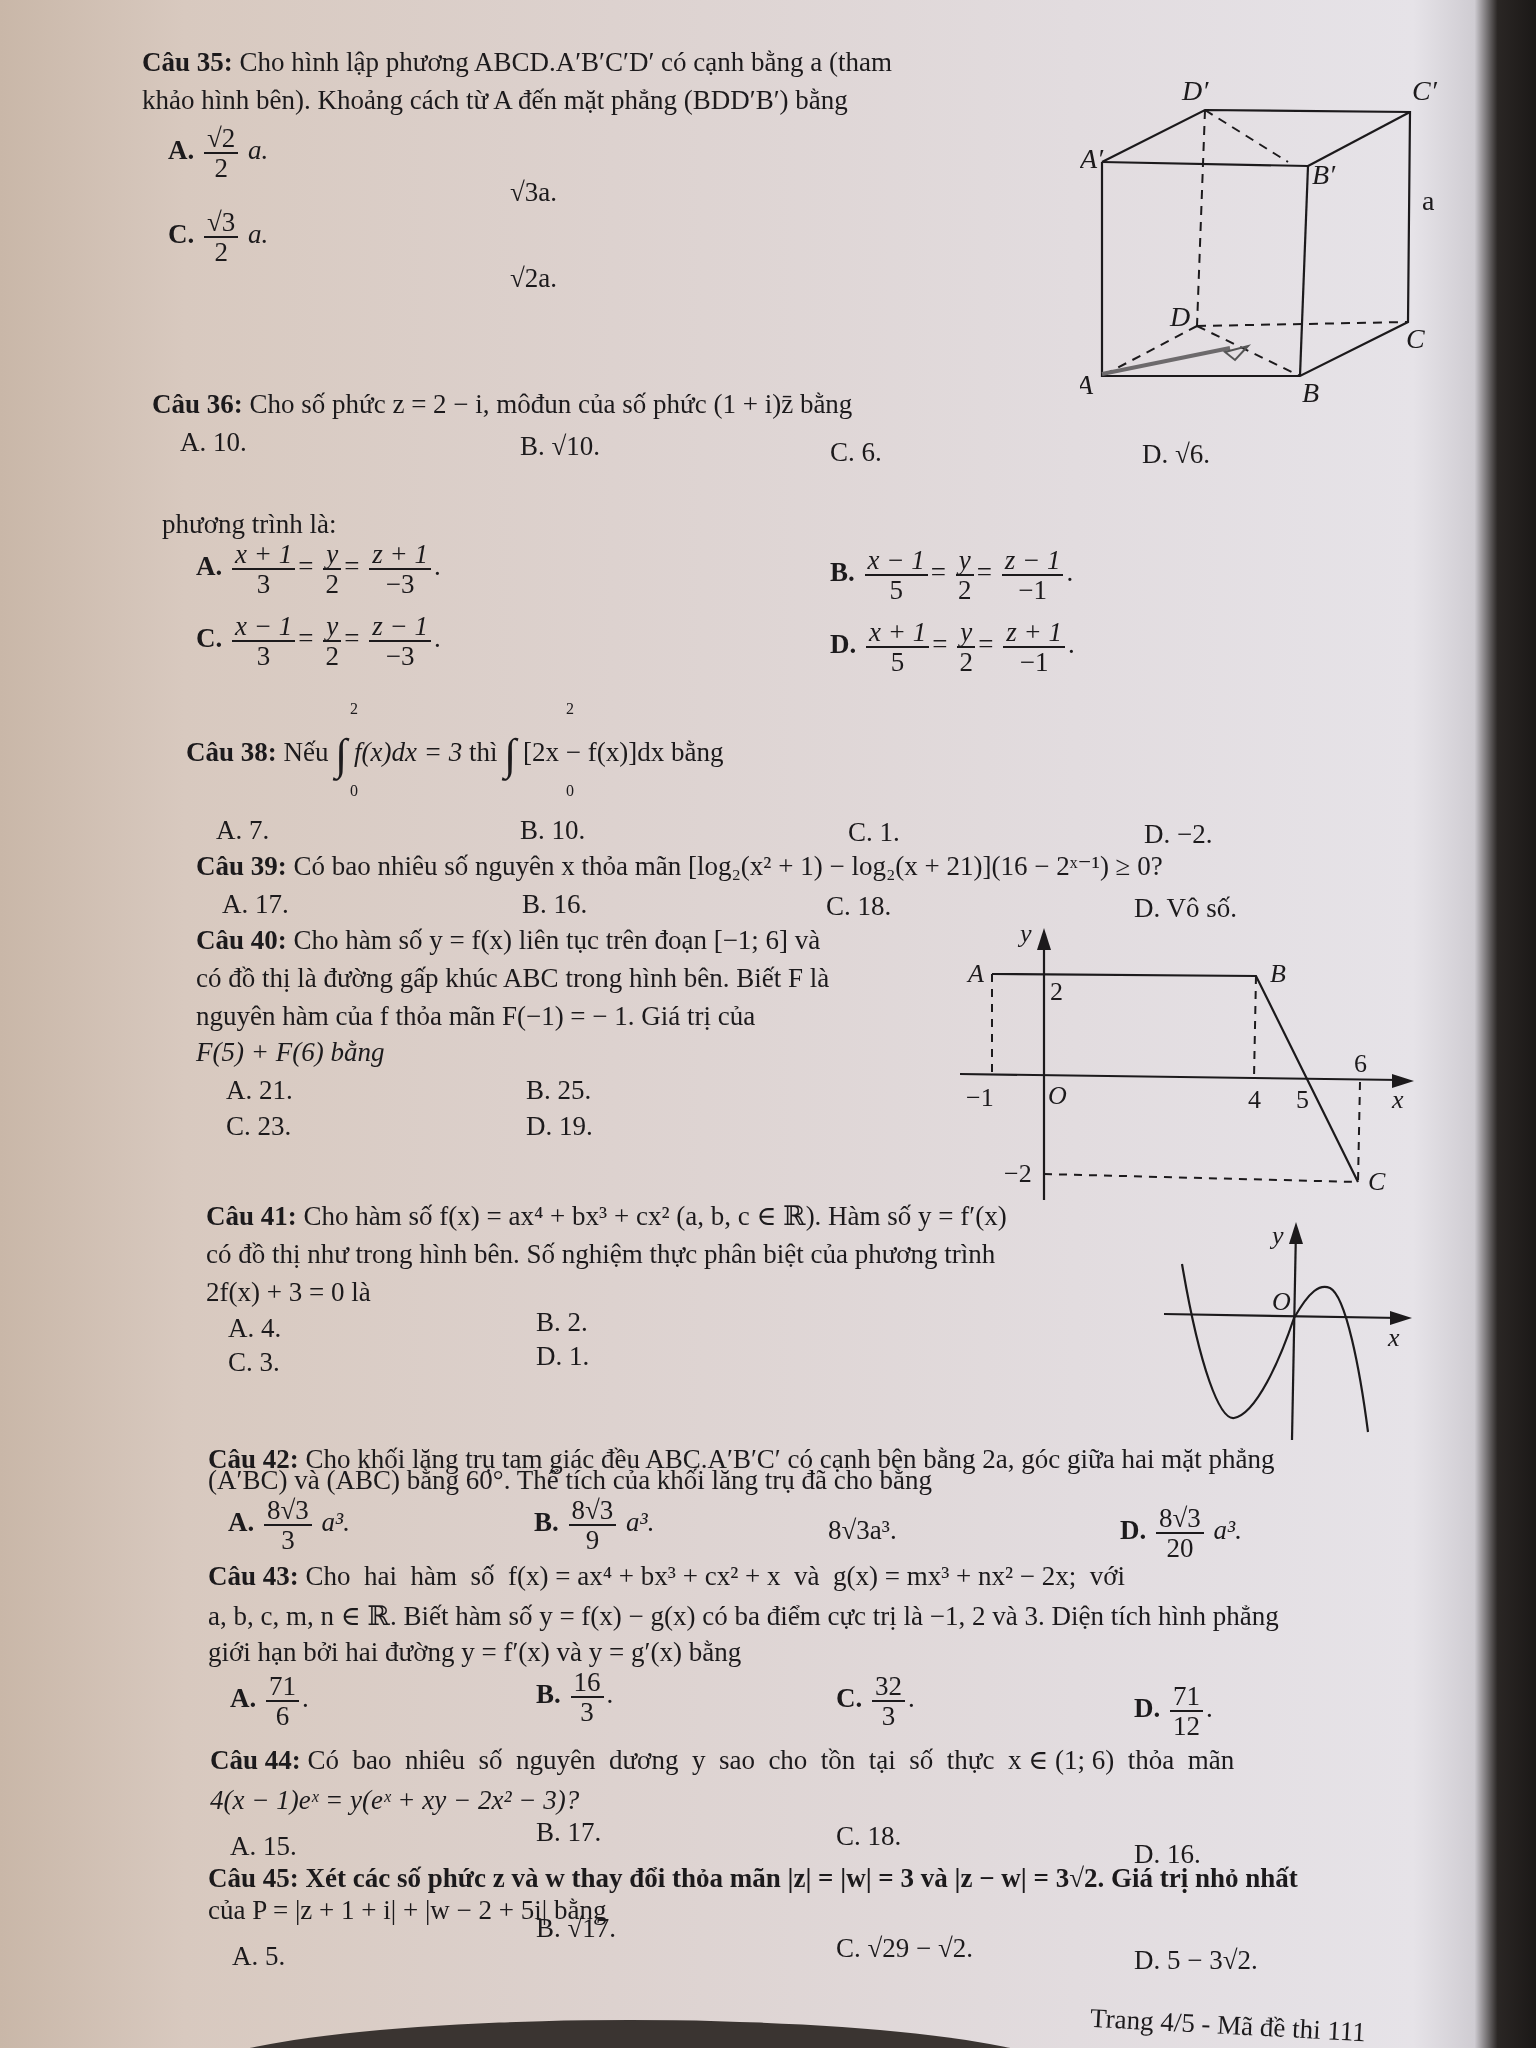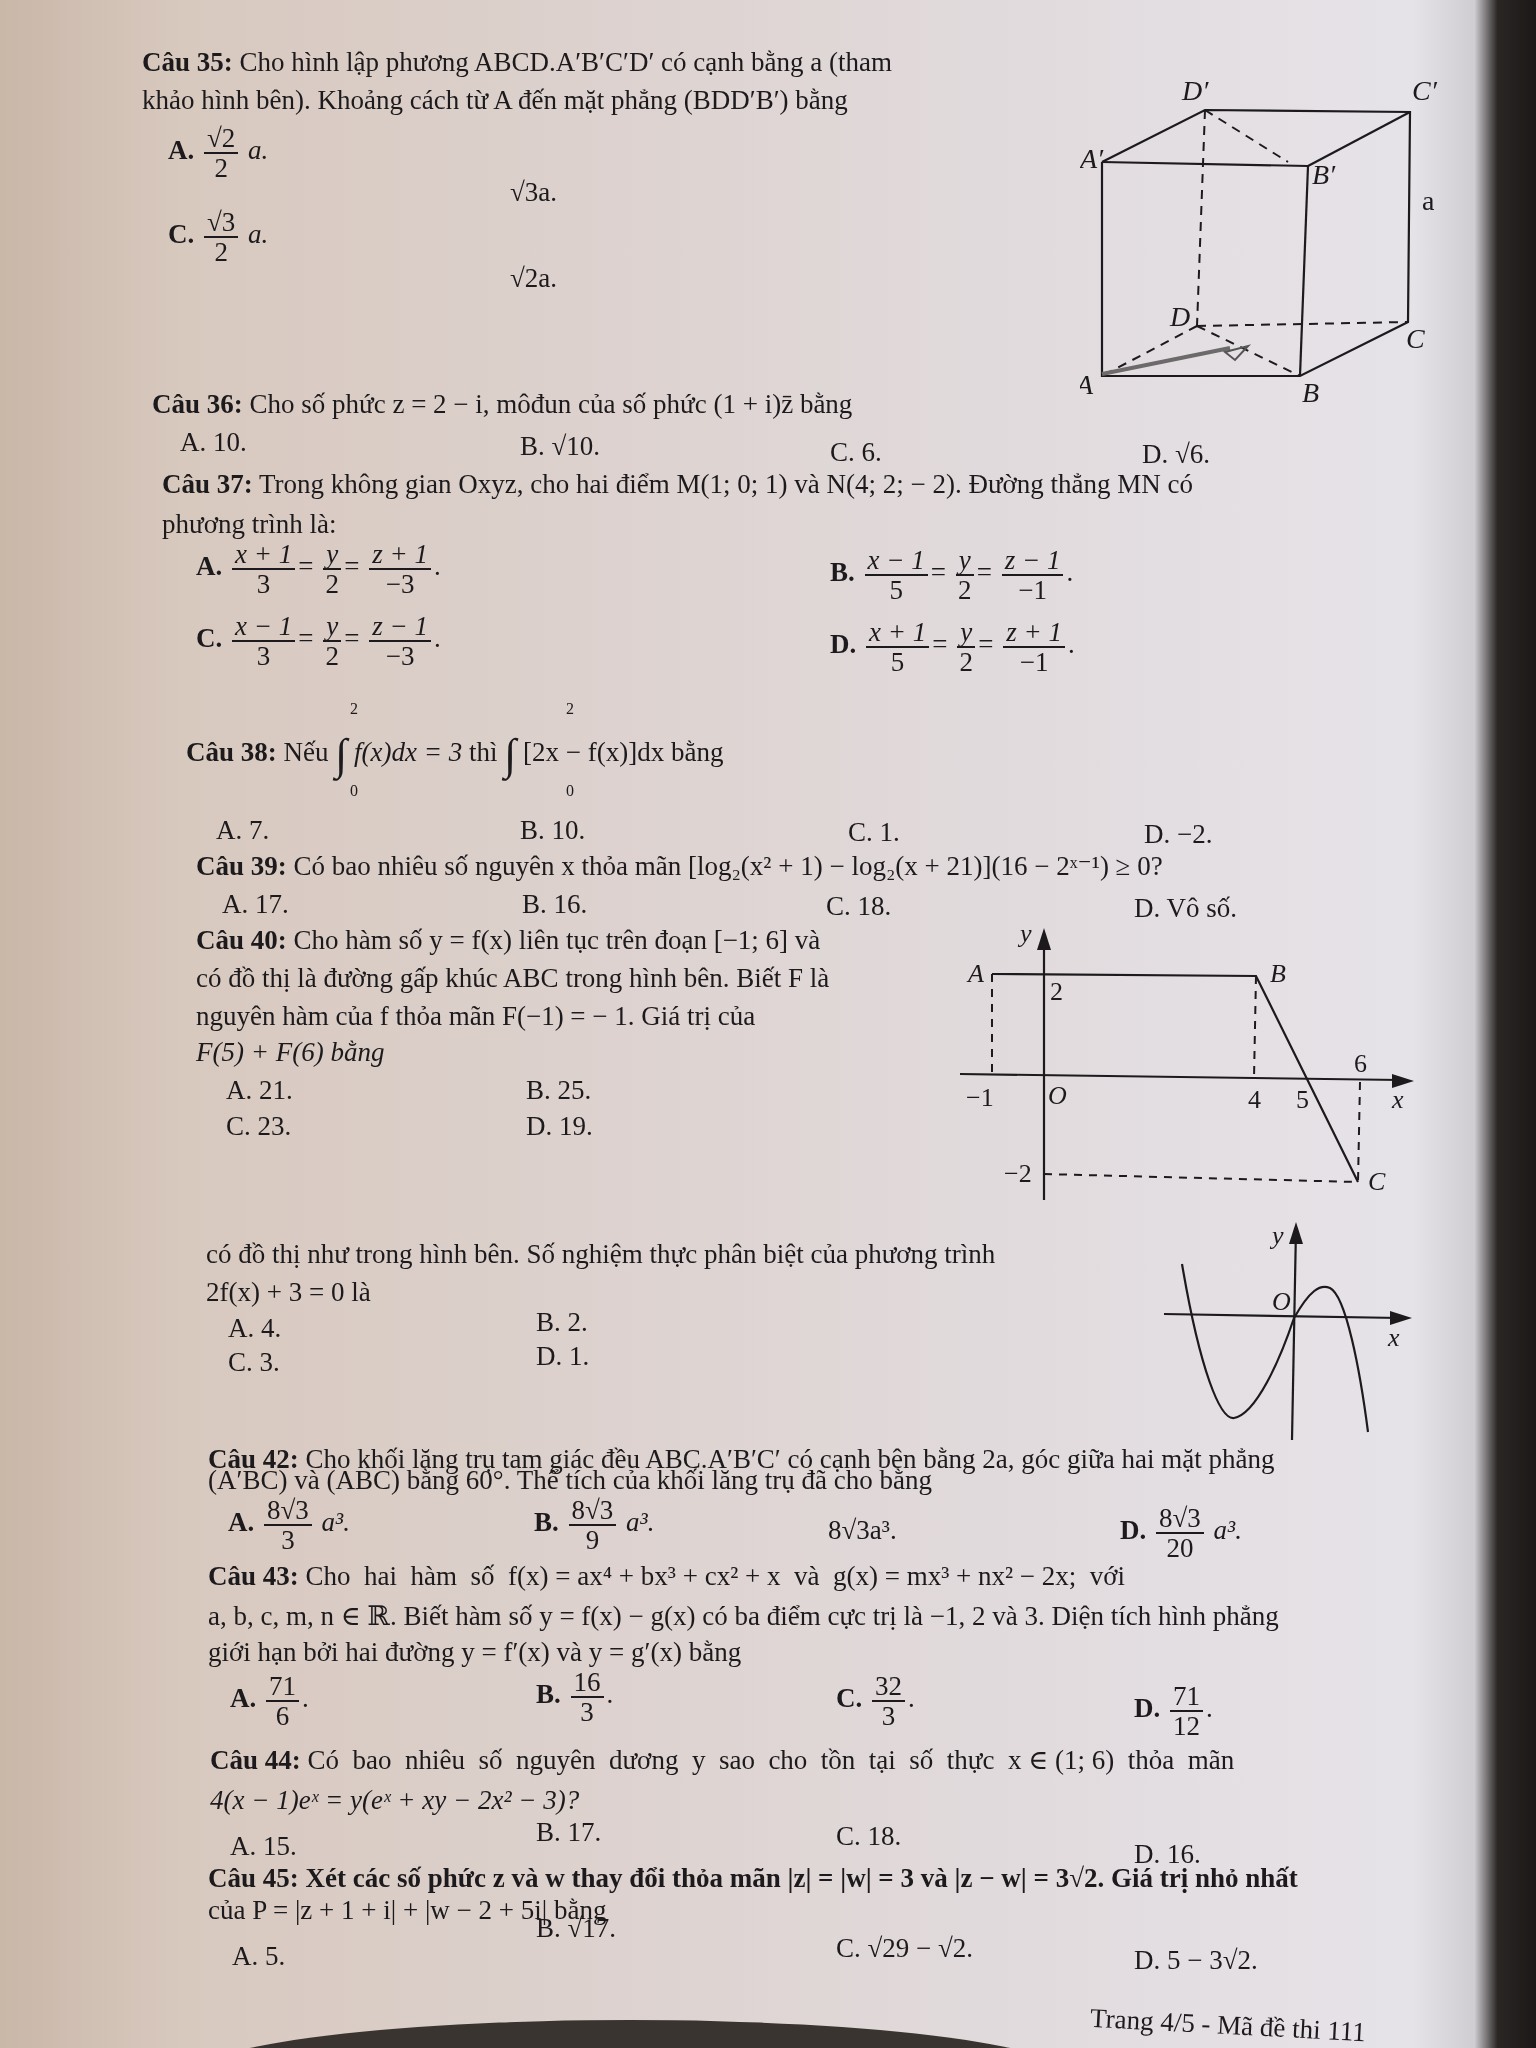--- a/index.html
+++ b/index.html
@@ -75,24 +75,20 @@
 
   <div class="t" style="left:152px;top:388px;">
     <b>Câu 36:</b>
     <span>Cho số phức z = 2 − i, môđun của số phức (1 + i)z̄ bằng</span>
   </div>
   <div class="t" style="left:180px;top:426px;">A. 10.</div>
   <div class="t" style="left:520px;top:430px;">B. √10.</div>
   <div class="t" style="left:830px;top:436px;">C. 6.</div>
   <div class="t" style="left:1142px;top:438px;">D. √6.</div>
 
-  <div class="t" style="left:162px;top:468px;">
-    <b>Câu 37:</b>
-    <span>Trong không gian Oxyz, cho hai điểm M(1; 0; 1) và N(4; 2; − 2). Đường thẳng MN có</span>
-  </div>
   <div class="t" style="left:162px;top:508px;">phương trình là:</div>
 
   <div class="t" style="left:196px;top:540px;">
     <span class="lbl">A.</span>
     <span class="frac"><span class="n i">x + 1</span><span class="d">3</span></span>=
     <span class="frac"><span class="n i">y</span><span class="d">2</span></span>=
     <span class="frac"><span class="n i">z + 1</span><span class="d">−3</span></span>.
   </div>
   <div class="t" style="left:830px;top:546px;">
     <span class="lbl">B.</span>
@@ -176,20 +172,24 @@
       <text x="26" y="186">−1</text>
       <text x="108" y="184" font-style="italic">O</text>
       <text x="308" y="188">4</text>
       <text x="356" y="188">5</text>
       <text x="414" y="152">6</text>
       <text x="452" y="188" font-style="italic">x</text>
       <text x="64" y="262">−2</text>
     </g>
   </svg>
 
+  <div class="t" style="left:206px;top:1200px;">
+    <b>Câu 41:</b>
+    <span>Cho hàm số f(x) = ax⁴ + bx³ + cx² (a, b, c ∈ ℝ). Hàm số y = f′(x)</span>
+  </div>
   <div class="t" style="left:206px;top:1238px;">có đồ thị như trong hình bên. Số nghiệm thực phân biệt của phương trình</div>
   <div class="t" style="left:206px;top:1276px;">2f(x) + 3 = 0 là</div>
   <div class="t" style="left:228px;top:1312px;">A. 4.</div>
   <div class="t" style="left:536px;top:1306px;">B. 2.</div>
   <div class="t" style="left:228px;top:1346px;">C. 3.</div>
   <div class="t" style="left:536px;top:1340px;">D. 1.</div>
 
   <svg style="position:absolute;left:1160px;top:1200px;" width="300" height="240" viewBox="0 0 300 240">
     <g stroke="#1c1a1c" stroke-width="2.2" fill="none">
       <line x1="132" y1="240" x2="136" y2="28"></line>

